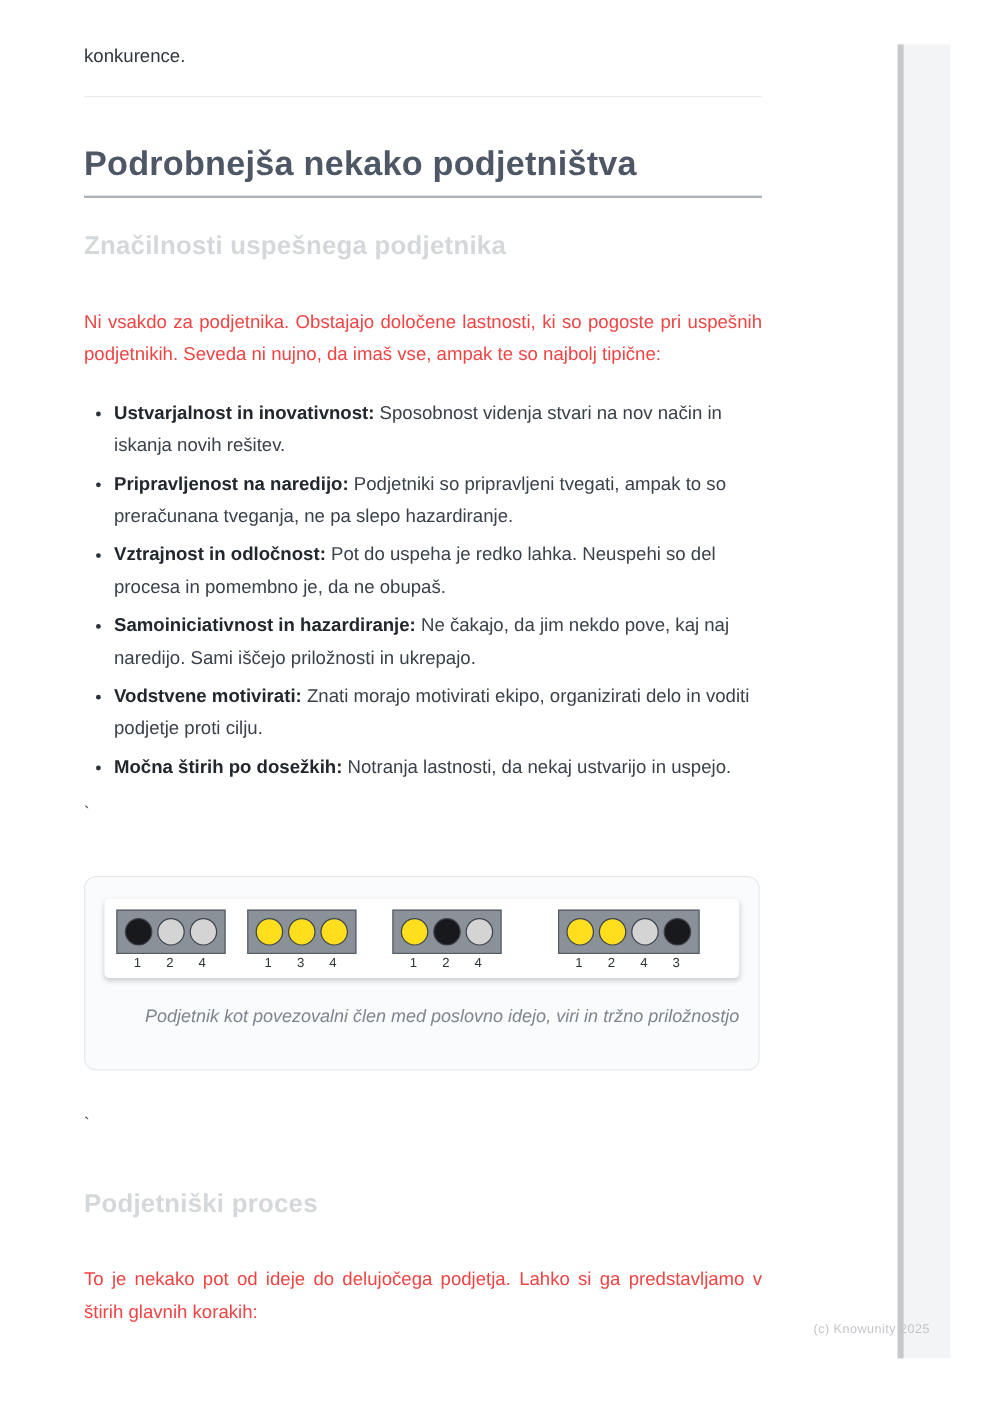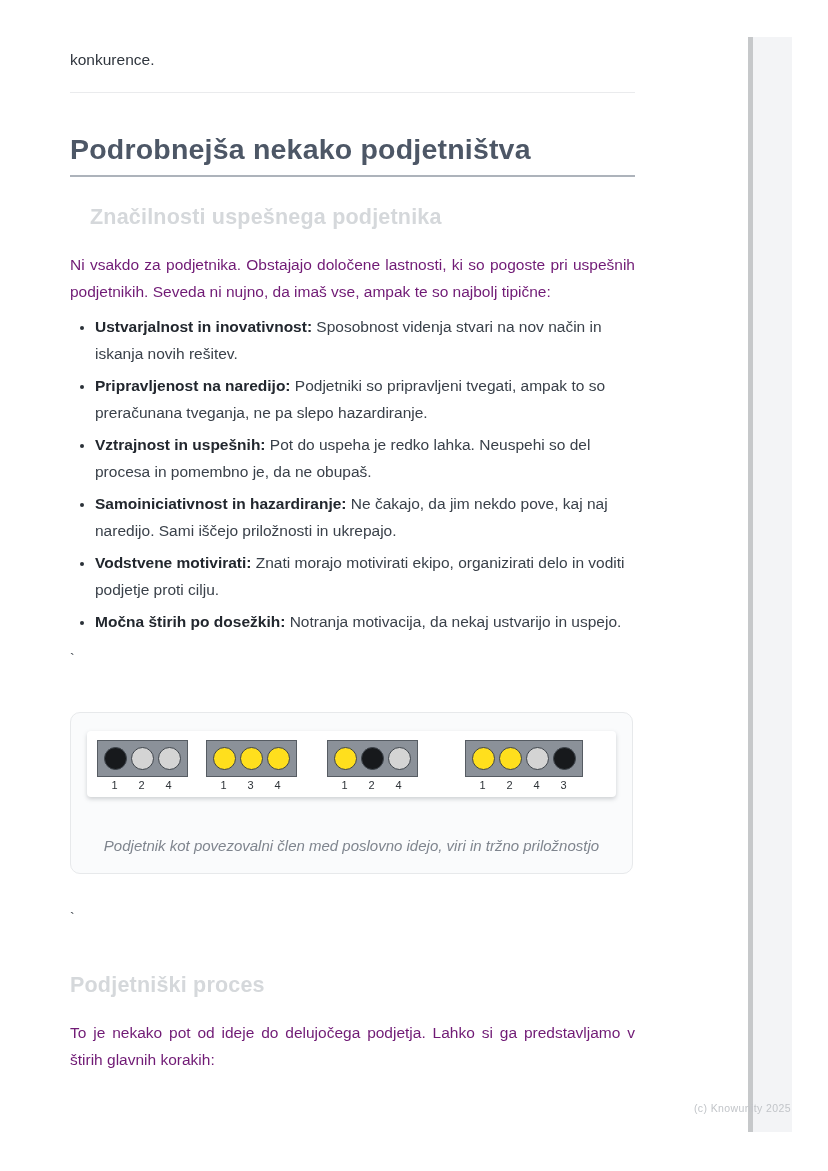--- a/index.html
+++ b/index.html
@@ -10,21 +10,21 @@
     color: #343b44;
     overflow: hidden;
     position: relative;
   }
   .content {
     position: absolute;
     left: 70px; top: 0;
     width: 565px;
   }
   .fragment {
-    margin-top: 48px;
+    margin-top: 36px;
     font-size: 15.5px;
     line-height: 23px;
     color: #2f353d;
   }
   .divider-thin {
     margin-top: 21px;
     border: none;
     border-top: 1px solid #eaebed;
     height: 0;
   }
@@ -42,31 +42,31 @@
     border-top: 2px solid #adb3bb;
     height: 0;
   }
   h2.muted-heading {
     font-size: 21.5px;
     line-height: 27px;
     font-weight: bold;
     color: var(--muted-heading, #d5d8db);
     letter-spacing: 0.2px;
   }
-  .h2-traits { margin-top: 27px; margin-left: 20px; }
+  .h2-traits { margin-top: 27px; }
   .h2-process { margin-top: 44px; }
   p.body-par {
-    margin-top: 20px;
+    margin-top: 36px;
     font-size: 15.5px;
     line-height: 27px;
     text-align: justify;
-    color: #701a75;
+    color: #ef4444;
   }
   ul.traits-list {
-    margin-top: 8px;
+    margin-top: 22px;
     padding-left: 25px;
     list-style: disc;
   }
   ul.traits-list li {
     font-size: 15.5px;
     line-height: 27px;
     margin-bottom: 5px;
     color: #3a414a;
   }
   ul.traits-list li::marker { color: #2b3138; font-size: 13px; }
@@ -124,39 +124,39 @@
     padding: 0 6px;
     margin-top: 2px;
   }
   .light-label {
     width: 23px;
     text-align: center;
     font-size: 11px;
     color: #2e3338;
   }
   .figure-caption {
-    margin-top: 40px;
-    text-align: center;
+    margin-top: 24px;
+    text-align: right;
     font-style: italic;
     font-size: 15px;
     color: #7f858e;
   }
 
   
   .next-page-edge {
     position: absolute;
     left: 748px; top: 37px;
     width: 44px; height: 1095px;
     background: #f3f4f6;
     border-left: 5px solid #c6c8ca;
   }
   .copyright {
     position: absolute;
     top: 1102px;
-    left: 16px;
+    left: 0;
     width: 775px;
     text-align: right;
     font-size: 10.5px;
     letter-spacing: 0.4px;
     color: #c2c5c9;
     z-index: 2;
   }
 </style>
 </head>
 <body>
@@ -172,24 +172,24 @@
   <h1 class="page-title">Podrobnejša nekako podjetništva</h1>
   <hr class="divider-title">
 
   <h2 class="muted-heading h2-traits">Značilnosti uspešnega podjetnika</h2>
 
   <p class="body-par">Ni vsakdo za podjetnika. Obstajajo določene lastnosti, ki so pogoste pri uspešnih podjetnikih. Seveda ni nujno, da imaš vse, ampak te so najbolj tipične:</p>
 
   <ul class="traits-list">
     <li><span class="bullet-lead">Ustvarjalnost in inovativnost:</span><span> Sposobnost videnja stvari na nov način in iskanja novih rešitev.</span></li>
     <li><span class="bullet-lead">Pripravljenost na naredijo:</span><span> Podjetniki so pripravljeni tvegati, ampak to so preračunana tveganja, ne pa slepo hazardiranje.</span></li>
-    <li><span class="bullet-lead">Vztrajnost in uspešnih:</span><span> Pot do uspeha je redko lahka. Neuspehi so del procesa in pomembno je, da ne obupaš.</span></li>
+    <li><span class="bullet-lead">Vztrajnost in odločnost:</span><span> Pot do uspeha je redko lahka. Neuspehi so del procesa in pomembno je, da ne obupaš.</span></li>
     <li><span class="bullet-lead">Samoiniciativnost in hazardiranje:</span><span> Ne čakajo, da jim nekdo pove, kaj naj naredijo. Sami iščejo priložnosti in ukrepajo.</span></li>
     <li><span class="bullet-lead">Vodstvene motivirati:</span><span> Znati morajo motivirati ekipo, organizirati delo in voditi podjetje proti cilju.</span></li>
-    <li><span class="bullet-lead">Močna štirih po dosežkih:</span><span> Notranja motivacija, da nekaj ustvarijo in uspejo.</span></li>
+    <li><span class="bullet-lead">Močna štirih po dosežkih:</span><span> Notranja lastnosti, da nekaj ustvarijo in uspejo.</span></li>
   </ul>
 
   <div class="stray stray-1">`</div>
 
   <div class="figure-card">
     <div class="lights-strip">
         <div class="light-group">
           <div class="light-box">
             <div class="light black"></div>
             <div class="light gray"></div>

